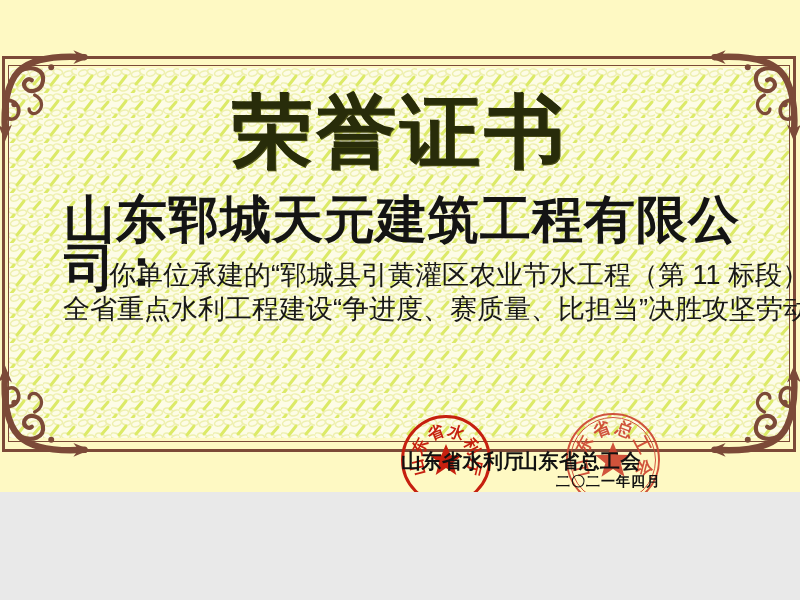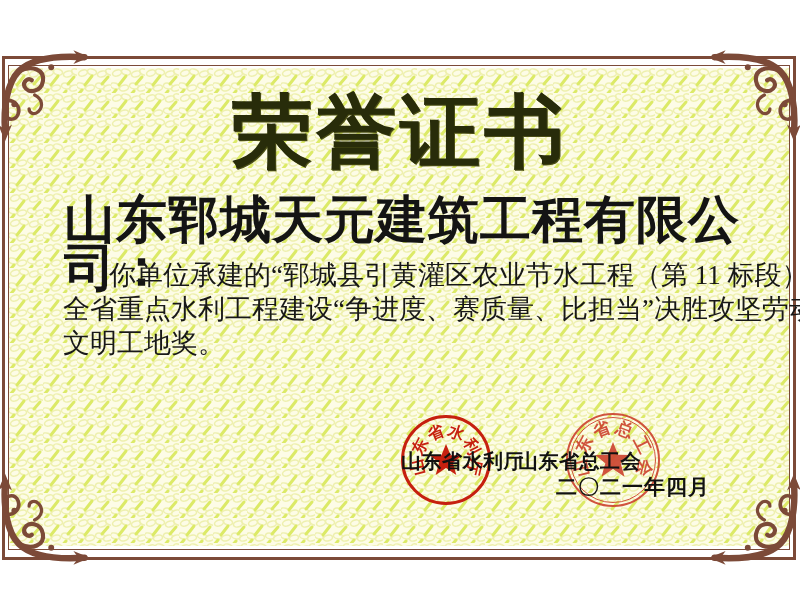--- a/index.html
+++ b/index.html
@@ -1,18 +1,18 @@
 <!DOCTYPE html>
 <html><head>
 <meta charset="utf-8">
 <style>
   html,body{margin:0;padding:0;background:#e9e9e9;}
   .page{
-    position:relative;width:800px;height:600px;background:#ffffff;
-    overflow:hidden;font-family:Liberation Serif, serif;
+    position:relative;width:800px;height:492px;background:#fef9c3;
+    overflow:hidden;font-family:Liberation Sans, sans-serif;
   }
   
   .frame-outer{position:absolute;left:2px;top:56px;right:4px;bottom:40px;
     border:3.5px solid #7c4a38;}
   .frame-inner{position:absolute;left:8px;top:65px;right:10px;bottom:50px;
     border:1.5px solid #7c4a38;}
   .corner{position:absolute;width:96px;height:96px;z-index:3;}
   .corner.tl{left:-6px;top:47px;}
   .corner.tr{right:-5px;top:47px;transform:scaleX(-1);}
   .corner.bl{left:-6px;bottom:32px;transform:scaleY(-1);}
@@ -49,21 +49,21 @@
   }
   .seal-right .ring-char{color:#cd4530;font-size:17px;}
   .signature{
     position:absolute;z-index:5;font-size:20px;font-weight:bold;color:#111;
     letter-spacing:0.5px;white-space:nowrap;
   }
   .sig-left{left:401px;top:448px;}
   .sig-right{left:518px;top:448px;}
   .date-line{
     position:absolute;left:556px;top:473px;z-index:5;
-    font-size:21px;font-weight:bold;color:#111;letter-spacing:1px;white-space:nowrap;
+    font-size:14px;font-weight:bold;color:#111;letter-spacing:1px;white-space:nowrap;
   }
 </style>
 </head>
 <body>
 
 <div class="page">
 
   <div class="paper">
     <svg class="bg" xmlns="http://www.w3.org/2000/svg" preserveAspectRatio="none">
       <defs>
@@ -143,21 +143,20 @@
     <circle cx="22" cy="62" r="3.2" fill="#7c4a38"></circle>
   </svg>
 
   <div class="title">荣誉证书</div>
 
   <div class="recipient">山东郓城天元建筑工程有限公司：</div>
 
   <div class="body-text">
     <div class="line first">你单位承建的“郓城县引黄灌区农业节水工程（第 11 标段）”，在 2020 年度</div>
     <div class="line">全省重点水利工程建设“争进度、赛质量、比担当”决胜攻坚劳动竞赛中，荣获</div>
-    <div class="line">文明工地奖。</div>
   </div>
 
   <div class="seal seal-left">
     <svg class="star" width="34" height="34" viewBox="0 0 34 34">
       <polygon points="17,1 21.6,12.2 33,12.6 23.9,19.8 27.3,32 17,25 6.7,32 10.1,19.8 1,12.6 12.4,12.2" fill="#c6200f"></polygon>
     </svg>
   <span class="ring-char" style="transform: rotate(-104.167deg) translateY(-29px);">山</span>
       <span class="ring-char" style="transform: rotate(-62.5deg) translateY(-29px);">东</span>
       <span class="ring-char" style="transform: rotate(-20.8333deg) translateY(-29px);">省</span>
       <span class="ring-char" style="transform: rotate(20.8333deg) translateY(-29px);">水</span>

